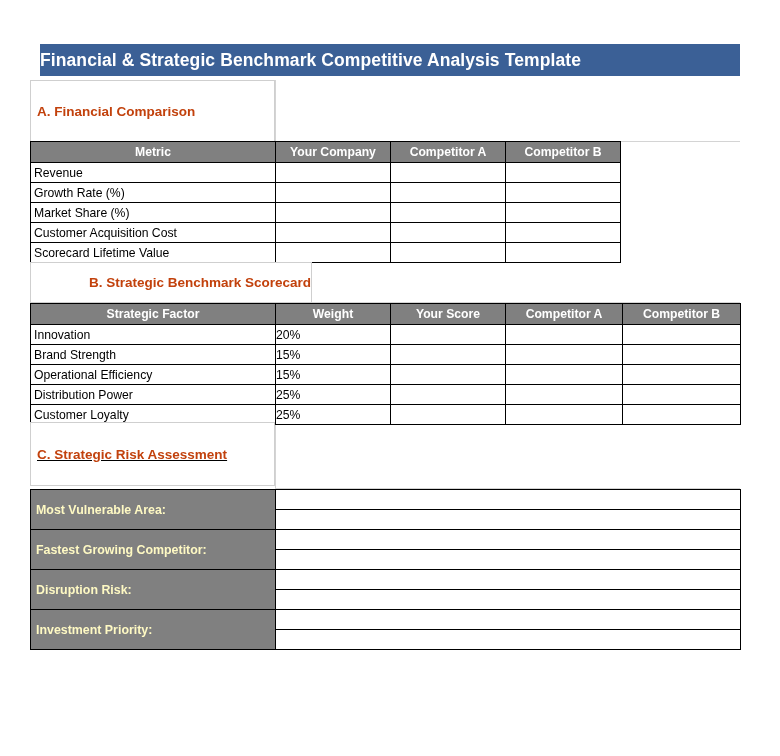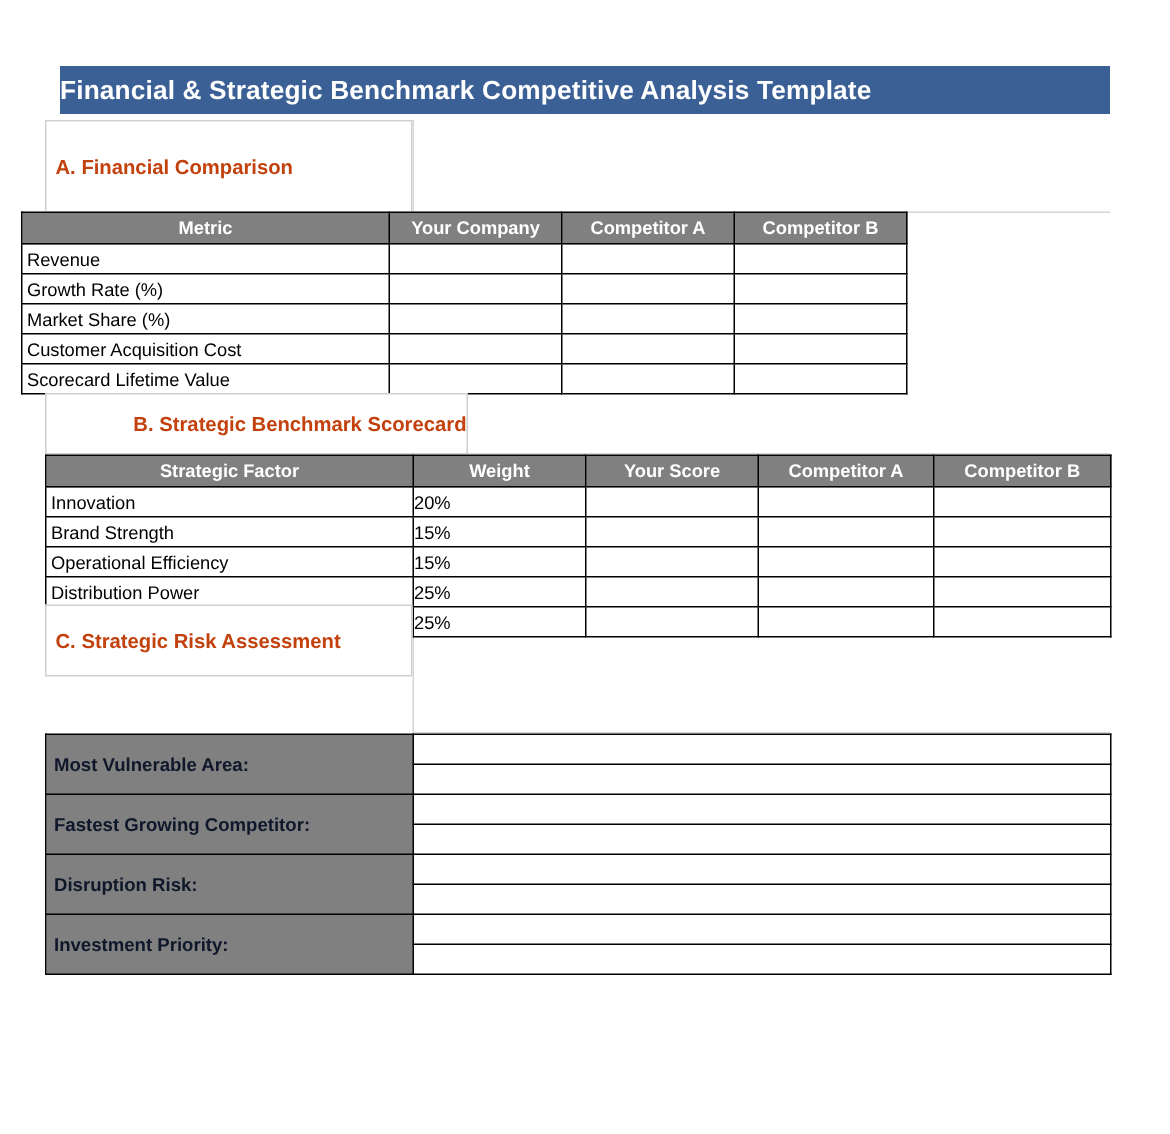--- a/index.html
+++ b/index.html
@@ -117,21 +117,21 @@
     background: #ffffff;
   }
   table.fields td {
     border: 1px solid #000000;
     padding: 0;
     box-sizing: border-box;
     font-size: 12.2px;
   }
   table.fields td.field-label {
     background: #808080;
-    color: #0f172a;
+    color: #fef9c3;
     font-weight: bold;
     text-align: left;
     padding-left: 5px;
     white-space: nowrap;
     font-size: 12.4px;
   }
   table.fields td.field-input {
     background: #ffffff;
     height: 20px;
   }
@@ -149,21 +149,21 @@
   <div class="col-divider" style="top:262px; height:41px;"></div>
   <div class="col-divider" style="top:425px; height:64px;"></div>
   <div class="row-divider" style="left:275px; top:141px; width:465px;"></div>
   <div class="row-divider" style="left:275px; top:302px; width:465px;"></div>
   <div class="row-divider" style="left:275px; top:488px; width:465px;"></div>
 
   <div class="section-head" style="left:30px; top:80px; width:245px; height:62px;">
     <span class="section-text">A. Financial Comparison</span>
   </div>
 
-  <table class="grid" style="left:14px; top:141px; width:590px;">
+  <table class="grid" style="left:30px; top:141px; width:590px;">
     <colgroup>
       <col style="width:245px">
         <col style="width:115px">
         <col style="width:115px">
         <col style="width:115px">
     </colgroup>
     <thead>
       <tr>
         <th>Metric</th>
         <th>Your Company</th>
@@ -258,21 +258,21 @@
       <tr>
         <td class="label">Customer Loyalty</td>
         <td class="center">25%</td>
         <td class="blank"></td>
         <td class="blank"></td>
         <td class="blank"></td>
       </tr>
     </tbody>
   </table>
 
-  <div class="section-head" style="left:30px; top:403px; width:245px; height:48px;">
+  <div class="section-head" style="left:30px; top:422px; width:245px; height:64px;text-decoration:underline;">
     <span class="section-text">C. Strategic Risk Assessment</span>
   </div>
 
   <table class="fields" style="left:30px; top:489px; width:710px;">
     <colgroup>
       <col style="width:245px">
         <col style="width:465px">
     </colgroup>
     <tbody>
       <tr>

